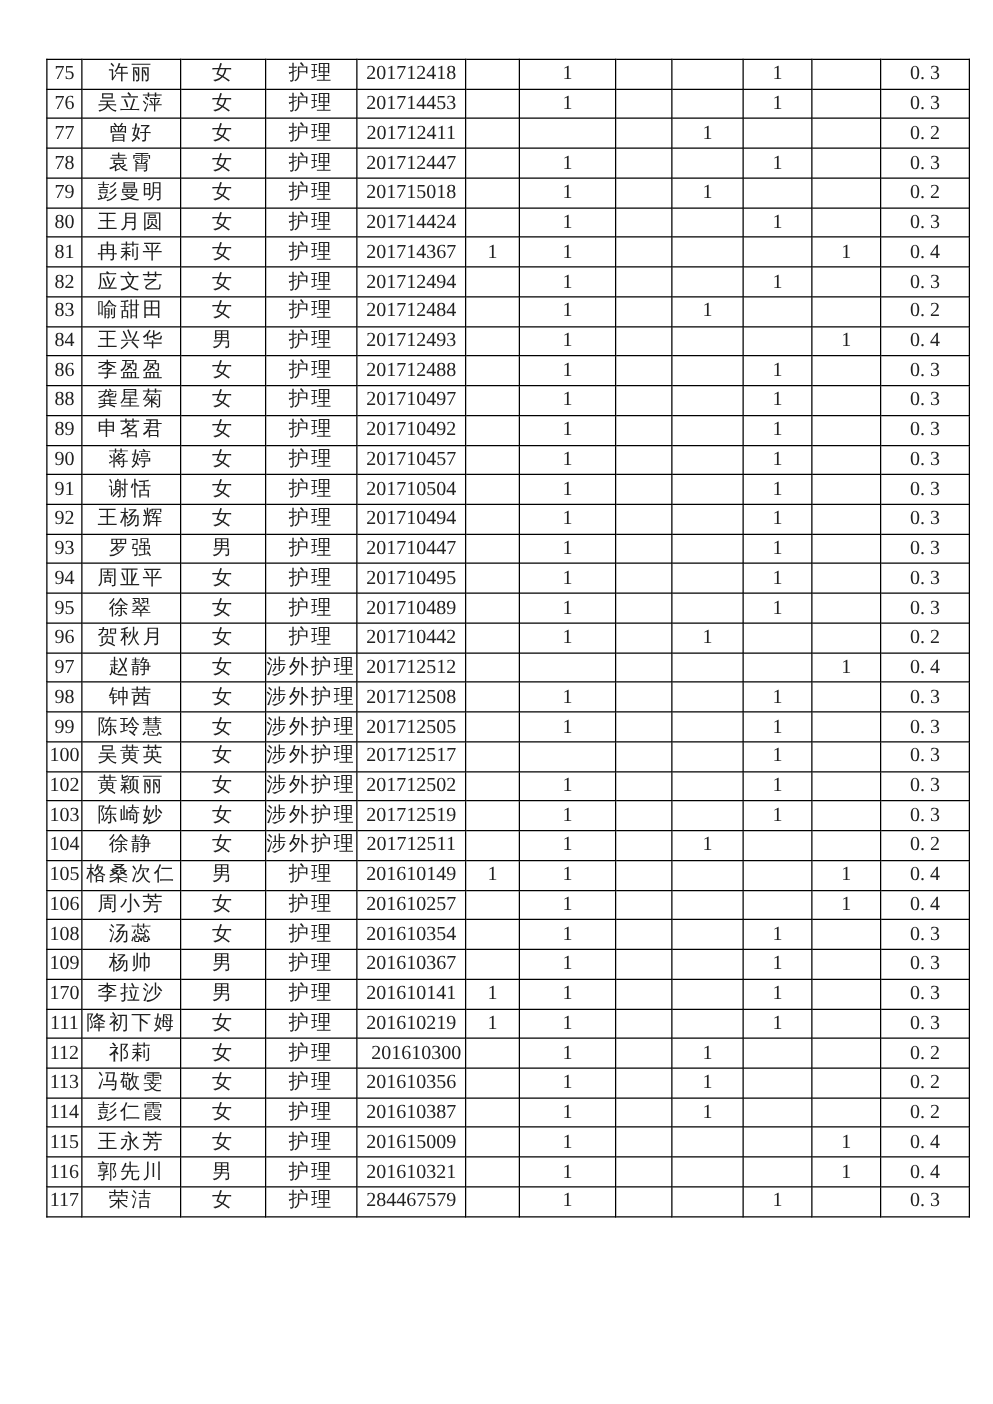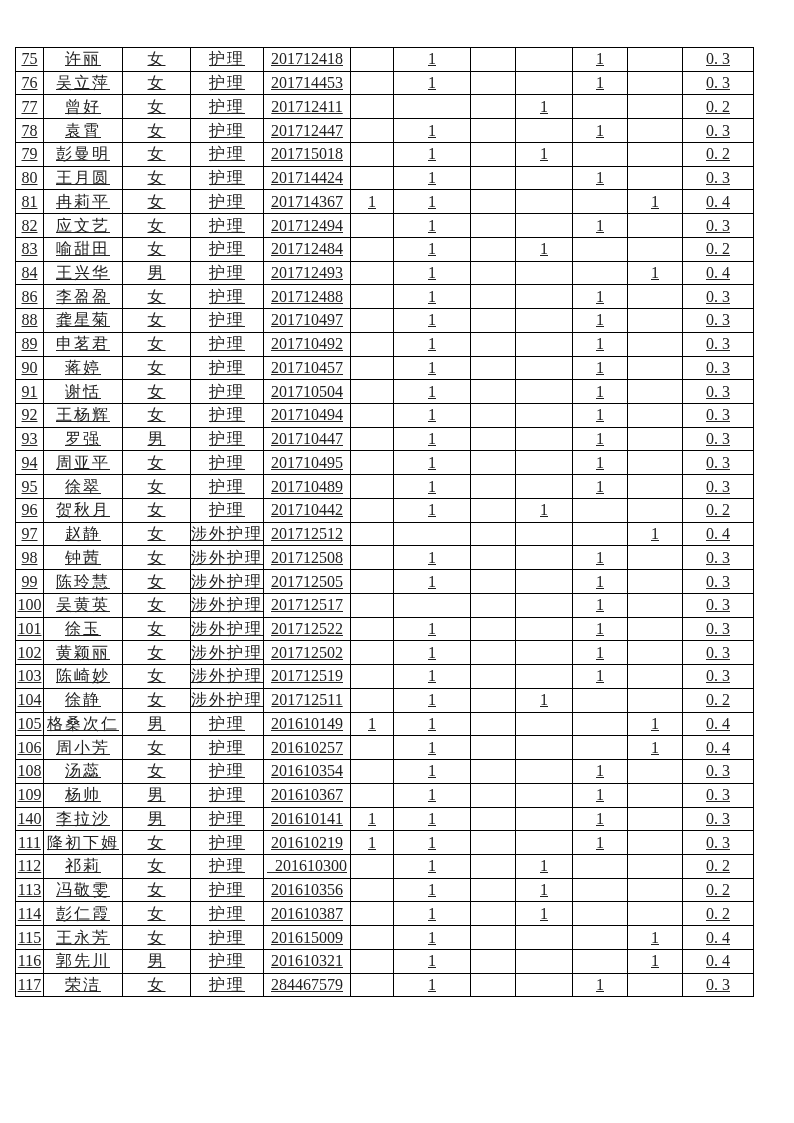--- a/index.html
+++ b/index.html
@@ -10,23 +10,22 @@
     background: #ffffff;
     position: relative;
     font-family: "Liberation Serif", "DejaVu Serif", serif;
     color: #222222;
     overflow: hidden;
   }
 
   
   .sheet {
     position: absolute;
-    left: 15px;
+    left: 37px;
     top: 47px;
-    text-decoration: underline;
   }
 
   table.roster {
     border-collapse: collapse;
     table-layout: fixed;
     width: 738px;
   }
 
   table.roster tr { height: 23.74px; }
 
@@ -399,34 +398,20 @@
           <td>201712517</td>
           <td></td>
           <td></td>
           <td></td>
           <td></td>
           <td>1</td>
           <td></td>
           <td>0. 3</td>
         </tr>
         <tr>
-          <td>101</td>
-          <td>徐玉</td>
-          <td>女</td>
-          <td>涉外护理</td>
-          <td>201712522</td>
-          <td></td>
-          <td>1</td>
-          <td></td>
-          <td></td>
-          <td>1</td>
-          <td></td>
-          <td>0. 3</td>
-        </tr>
-        <tr>
           <td>102</td>
           <td>黄颖丽</td>
           <td>女</td>
           <td>涉外护理</td>
           <td>201712502</td>
           <td></td>
           <td>1</td>
           <td></td>
           <td></td>
           <td>1</td>
@@ -511,21 +496,21 @@
           <td>201610367</td>
           <td></td>
           <td>1</td>
           <td></td>
           <td></td>
           <td>1</td>
           <td></td>
           <td>0. 3</td>
         </tr>
         <tr>
-          <td>140</td>
+          <td>170</td>
           <td>李拉沙</td>
           <td>男</td>
           <td>护理</td>
           <td>201610141</td>
           <td>1</td>
           <td>1</td>
           <td></td>
           <td></td>
           <td>1</td>
           <td></td>

